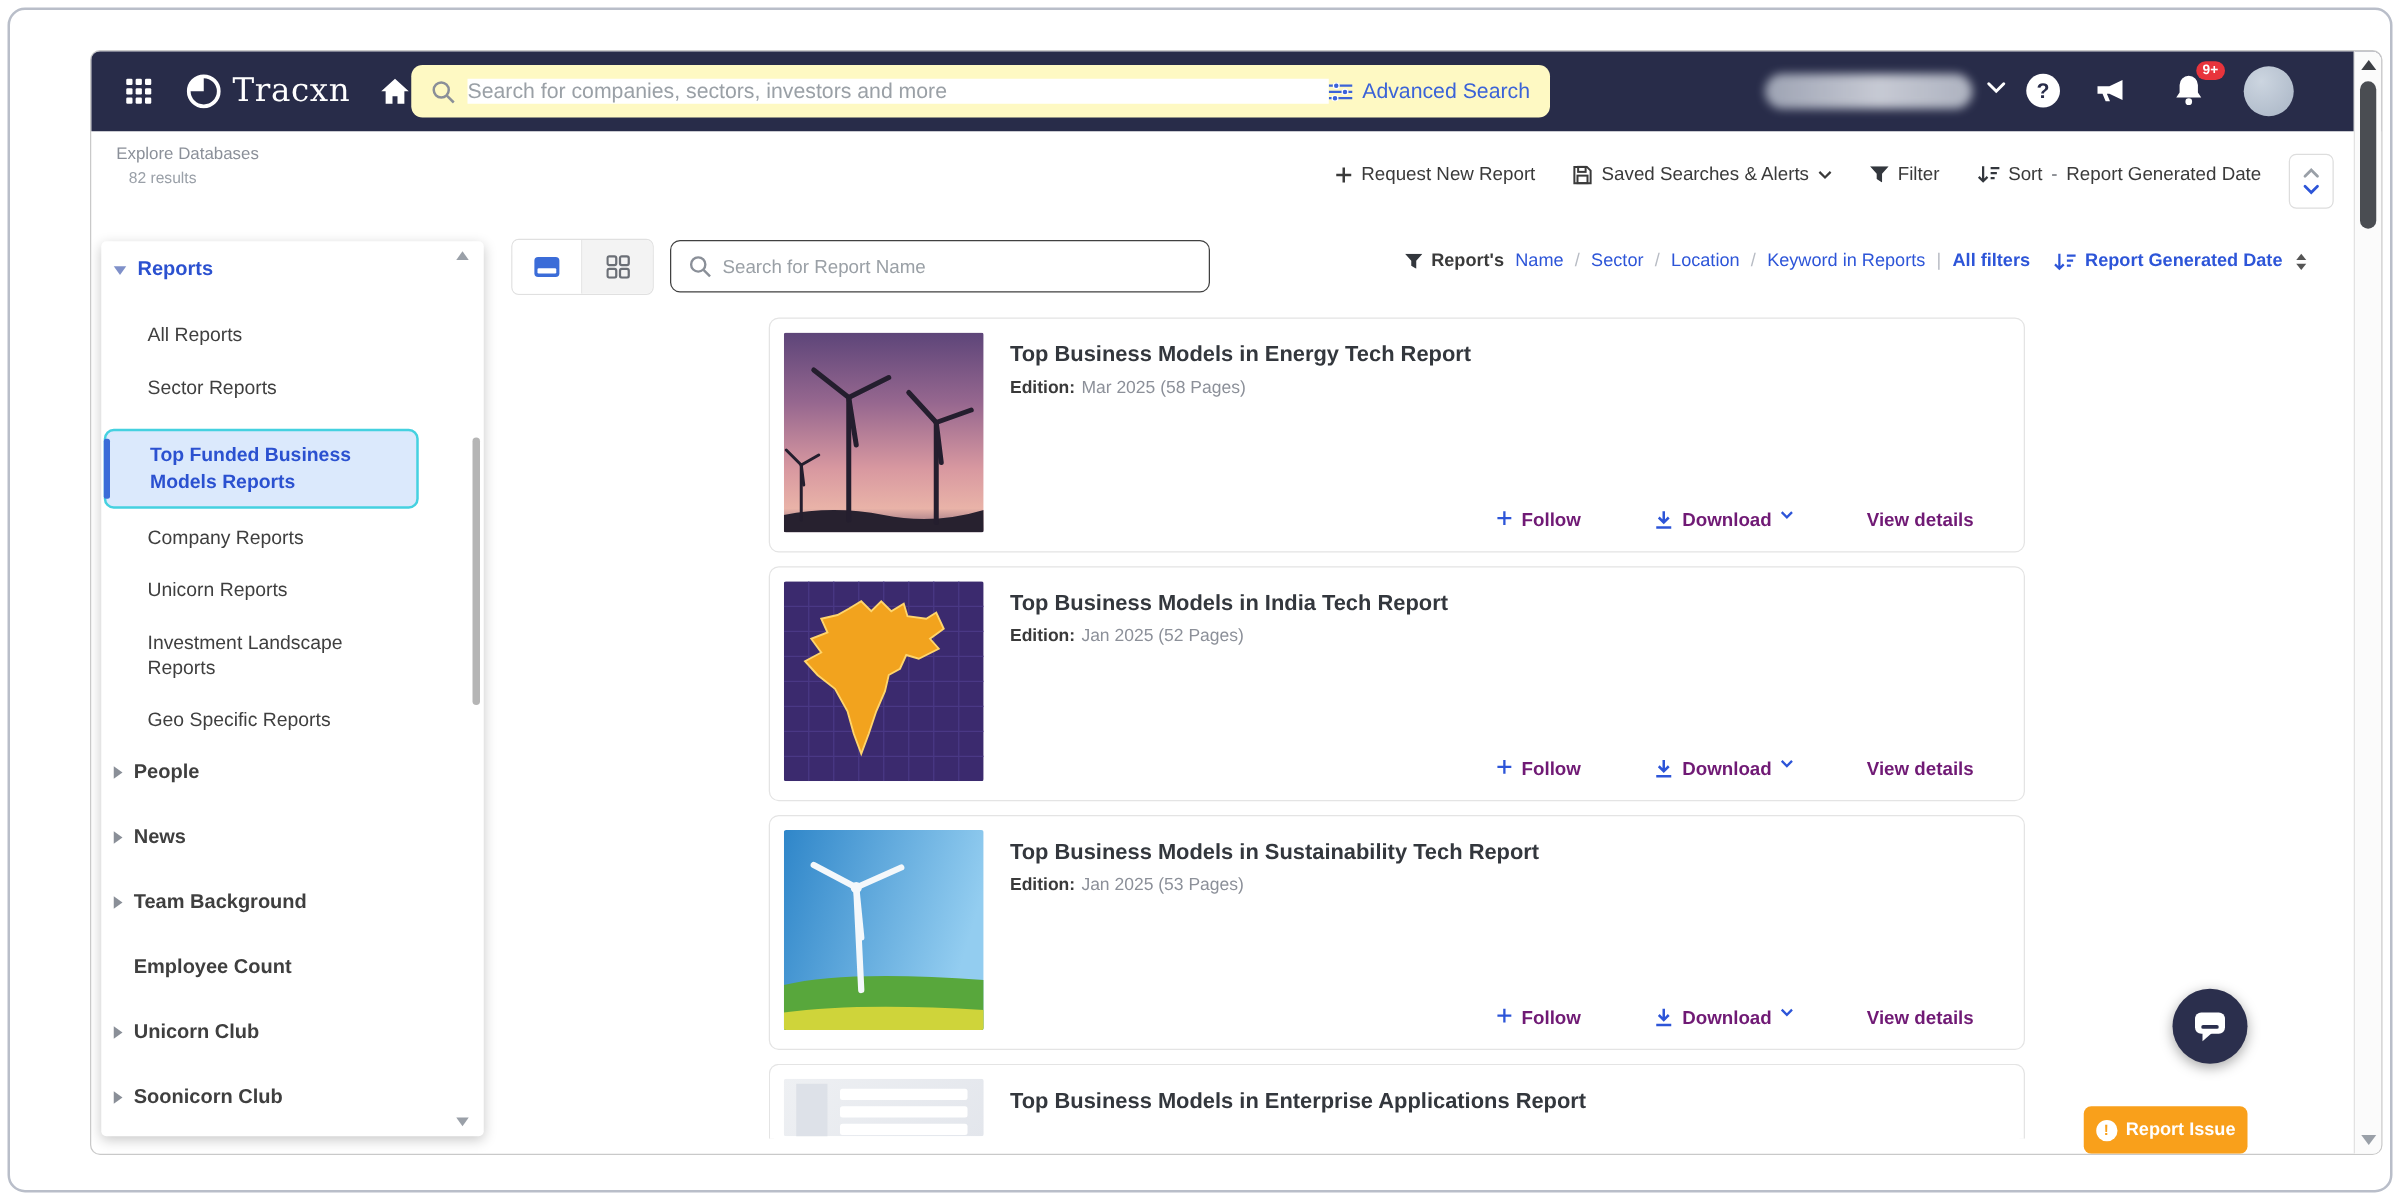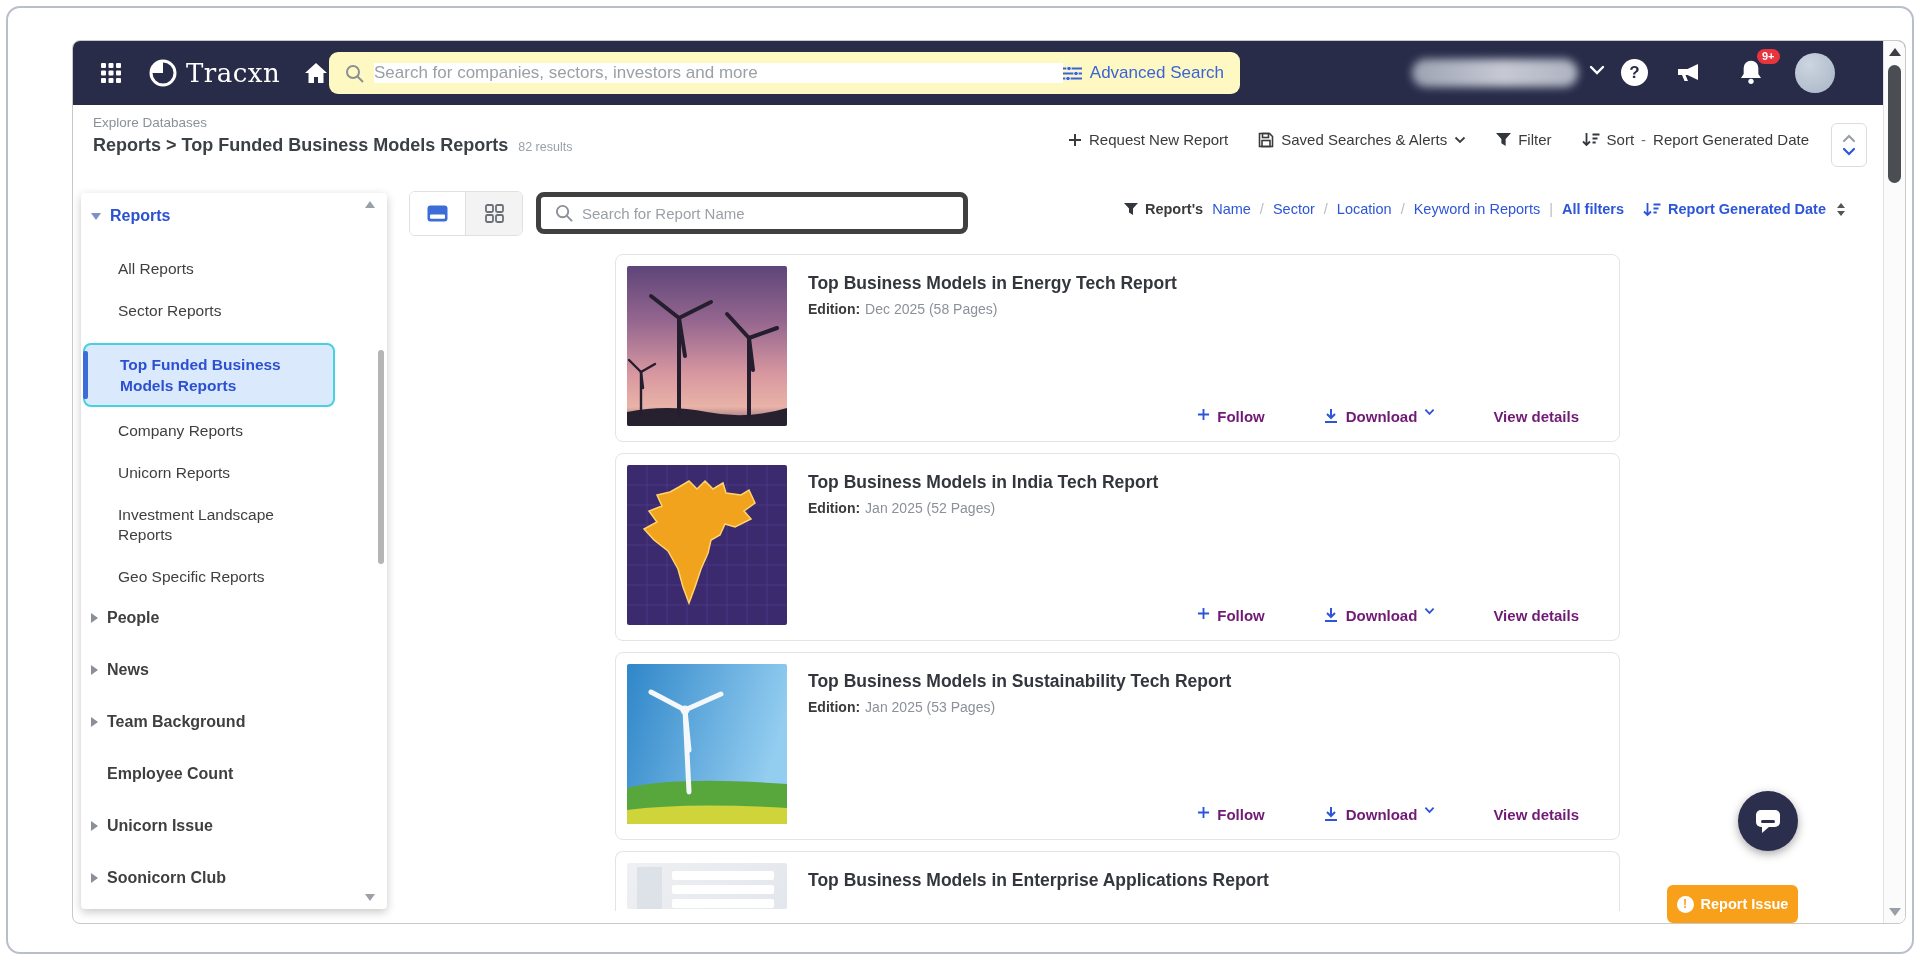--- a/index.html
+++ b/index.html
@@ -63,21 +63,21 @@
   .side-selected .sel-bar { position:absolute; left:-2px; top:6px; bottom:6px; width:5px; background:#3b6cd8; border-radius:2px; }
   .side-selected .sel-text { font-size:15.5px; font-weight:700; color:#2b51d0; line-height:21px; }
   .sb-up { position:absolute; top:8px; right:12px; width:0;height:0; border-left:5px solid transparent;border-right:5px solid transparent;border-bottom:7px solid #9aa0a8; cursor:pointer; }
   .sb-down { position:absolute; bottom:8px; right:12px; width:0;height:0; border-left:5px solid transparent;border-right:5px solid transparent;border-top:7px solid #9aa0a8; cursor:pointer; }
   .sb-thumb { position:absolute; top:157px; right:3px; width:6px; height:214px; background:#b5b5b5; border-radius:3px; cursor:pointer; }
 
   
   .view-toggle { position:absolute; left:336px; top:150px; display:flex; border:1px solid #e0e0e0; border-radius:6px; overflow:hidden; }
   .vt-btn { width:56px; height:43px; display:flex; align-items:center; justify-content:center; cursor:pointer; background:#f3f3f3; }
   .vt-btn.active { background:#fff; border-right:1px solid #e0e0e0; }
-  .report-search { position:absolute; left:463px; top:151px; width:432px; height:42px; border:5px solid #404040; border-radius:8px;
+  .report-search { position:absolute; left:463px; top:151px; width:432px; height:42px; border:1px solid #404040; border-radius:8px;
                    display:flex; align-items:center; padding:0 14px; background:#fff; }
   .report-search input { flex:1; border:none; outline:none; font-size:15px; color:#3c4043; margin-left:9px; font-family:inherit; }
   .report-search input::placeholder { color:#9aa0a6; }
   .filter-row { position:absolute; top:160px; right:60px; display:flex; align-items:center; gap:9px; font-size:14.5px; white-space:nowrap; }
   .fr-prefix { font-weight:700; color:#3a3a3a; display:flex; align-items:center; gap:7px; }
   .fr-link { color:#2d55d8; font-weight:500; cursor:pointer; }
   .fr-sep { color:#b8bcc4; }
   .fr-sort { display:flex; align-items:center; gap:7px; color:#2d55d8; font-weight:700; cursor:pointer; margin-left:10px; }
   .fr-spin { display:flex; flex-direction:column; gap:3px; margin-left:2px; cursor:pointer; }
   .tri-u { width:0;height:0;border-left:4px solid transparent;border-right:4px solid transparent;border-bottom:5px solid #555; }
@@ -172,21 +172,20 @@
     <svg class="bell" width="24" height="26" viewBox="0 0 18 19">
       <path d="M9 1 a5.5 5.5 0 0 0 -5.5 5.5 v4.5 L1.5 14 h15 L14.5 11 V6.5 A5.5 5.5 0 0 0 9 1 Z" fill="#fff"></path>
       <circle cx="9" cy="16.5" r="2" fill="#fff"></circle>
     </svg>
     <span class="badge">9+</span>
     <div class="avatar"></div>
   </div>
 
   <div class="crumb">Explore Databases</div>
   <div class="page-title-row">
-    <span class="page-title">Reports &gt; Top Funded Business Models Reports</span>
     <span class="results">82 results</span>
   </div>
   <div class="hdr-actions">
     <div class="hdr-item">
       <svg width="14" height="14" viewBox="0 0 14 14">
           <path d="M7 1v12M1 7h12" stroke="#3a3a3a" stroke-width="2"></path>
         </svg>
       <span>Request New Report</span>
     </div>
     <div class="hdr-item">
@@ -253,21 +252,21 @@
       <div class="side-parent">
         <span class="caret-right"></span>
         <span>Team Background</span>
       </div>
       <div class="side-parent">
         <span class="caret-none"></span>
         <span>Employee Count</span>
       </div>
       <div class="side-parent">
         <span class="caret-right"></span>
-        <span>Unicorn Issue</span>
+        <span>Unicorn Club</span>
       </div>
       <div class="side-parent">
         <span class="caret-right"></span>
         <span>Soonicorn Club</span>
       </div>
     </div>
     <div class="sb-thumb"></div>
     <div class="sb-down"></div>
   </div>
 
@@ -354,21 +353,21 @@
           <g stroke="#241e2e" stroke-width="2.4" stroke-linecap="round">
             <line x1="14" y1="150" x2="14" y2="106"></line>
               <line x1="14" y1="106" x2="2" y2="94"></line>
               <line x1="14" y1="106" x2="28" y2="98"></line>
               <line x1="14" y1="106" x2="16" y2="122"></line>
           </g>
         </svg>
       </div>
       <div class="card-title">Top Business Models in Energy Tech Report</div>
       <div class="card-edition">
-        <b>Edition:</b><span>Dec 2025 (58 Pages)</span>
+        <b>Edition:</b><span>Mar 2025 (58 Pages)</span>
       </div>
       <div class="card-actions">
         <span class="cta">
           <svg width="13" height="13" viewBox="0 0 14 14">
               <path d="M7 1v12M1 7h12" stroke="#2d55d8" stroke-width="2"></path>
             </svg>
           <span>Follow</span>
         </span>
         <span class="cta">
           <svg width="16" height="16" viewBox="0 0 16 16">

